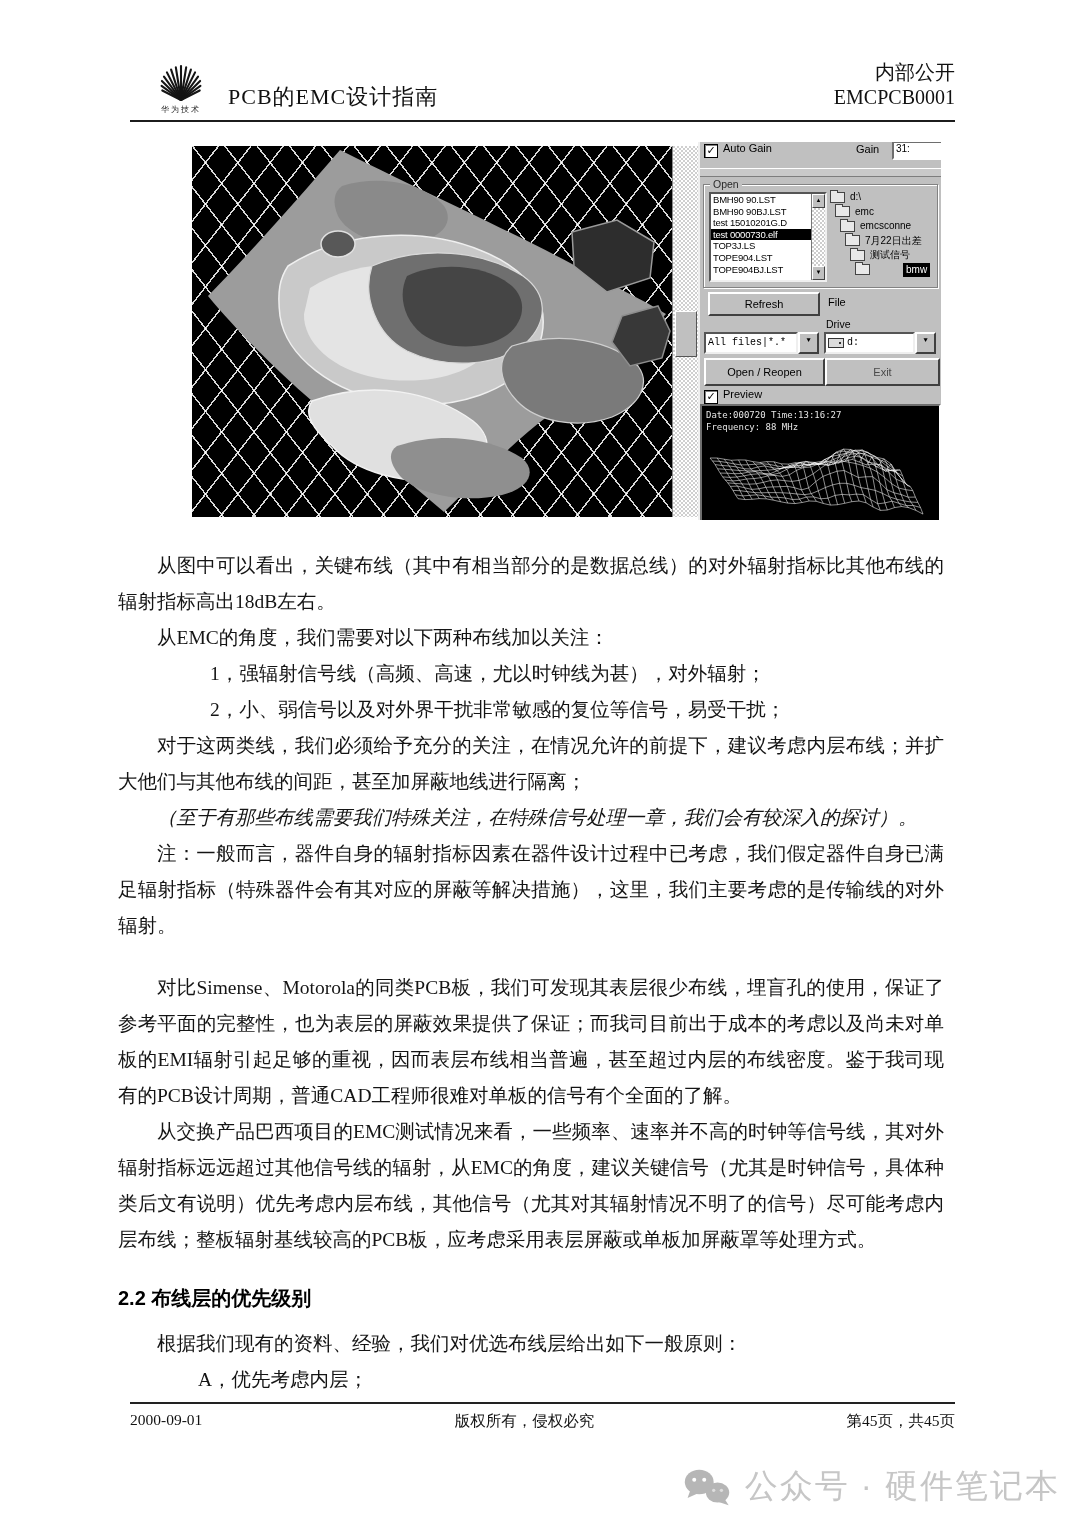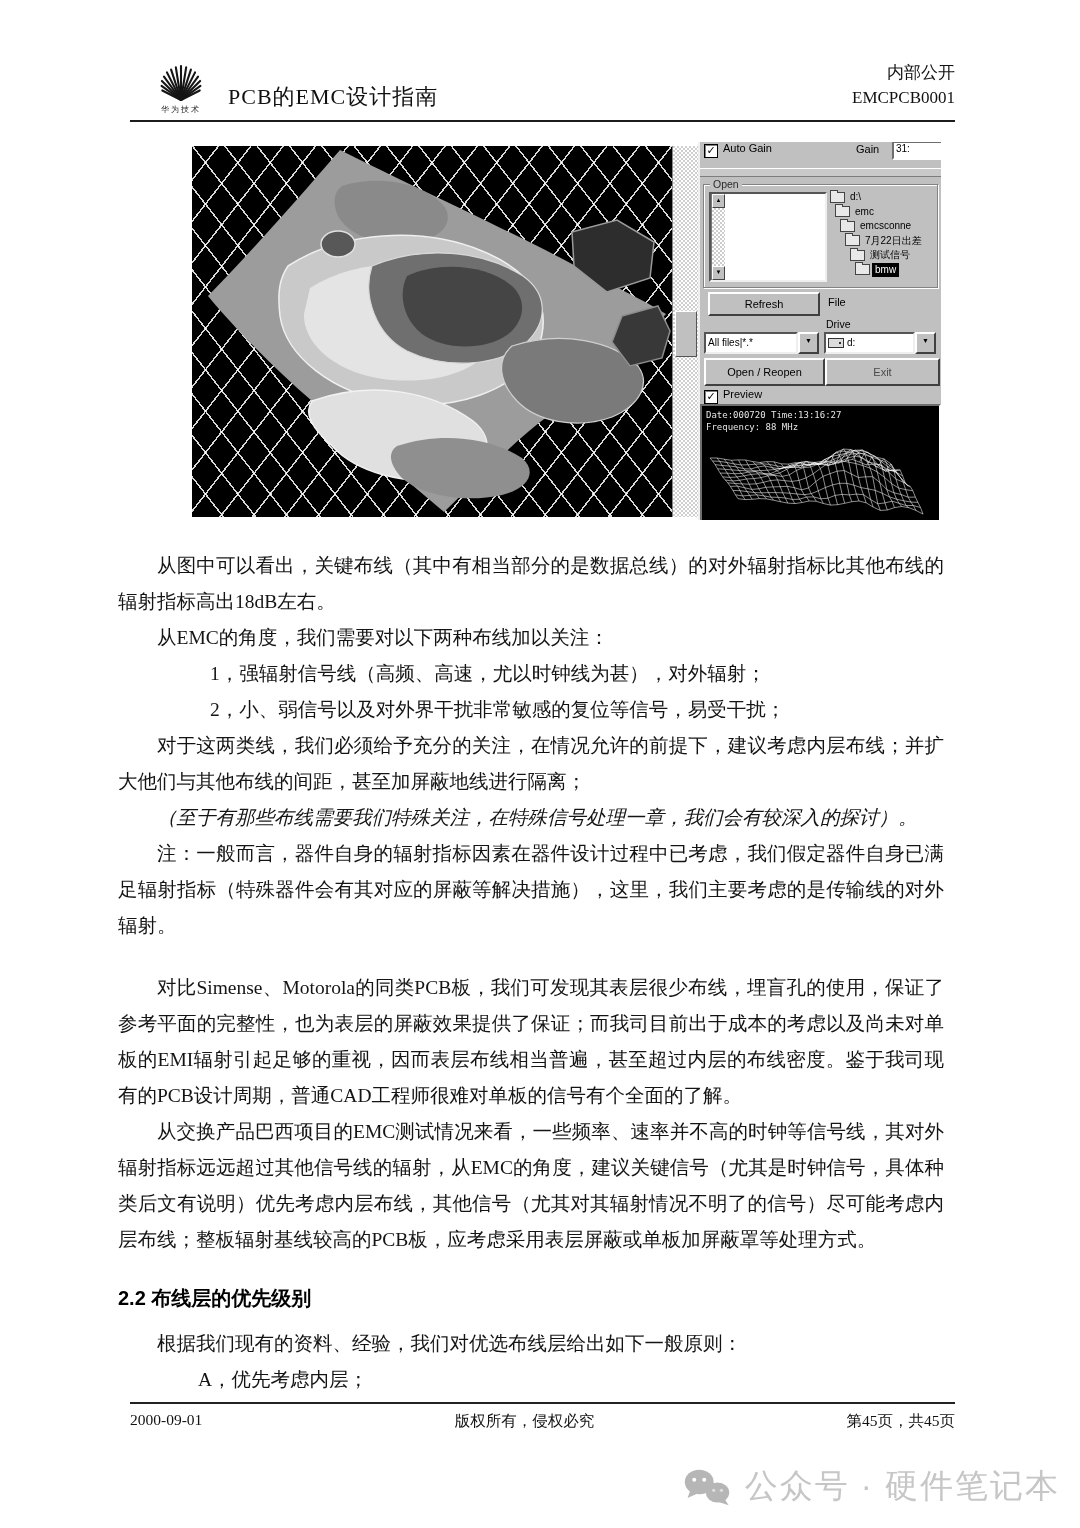--- a/index.html
+++ b/index.html
@@ -4,21 +4,21 @@
 <style>
   html,body{margin:0;padding:0;background:#e8e8e8;}
   .page{position:relative;width:1080px;height:1528px;background:#ffffff;margin:0 auto;overflow:hidden;
         font-family:"Liberation Serif","DejaVu Serif",serif;color:#1a1a1a;}
 
   
   .header{position:absolute;top:52px;left:130px;right:125px;height:66px;}
   .logo{position:absolute;left:18px;top:2px;width:66px;height:64px;}
   .logo-caption{position:absolute;left:14px;top:52px;width:74px;text-align:center;font-size:8px;letter-spacing:2px;color:#222;}
   .doc-title{position:absolute;left:98px;top:30px;font-size:22px;letter-spacing:1px;color:#111;}
-  .header-meta{position:absolute;right:0;top:8px;text-align:right;font-size:17px;line-height:25px;color:#111;}
+  .header-meta{position:absolute;right:0;top:8px;text-align:right;font-size:20px;line-height:25px;color:#111;}
   .header-rule{position:absolute;top:120px;left:130px;right:125px;border-top:2px solid #1c1c1c;}
 
   
   .fig{position:absolute;top:142px;left:192px;width:747px;height:378px;}
   .contour-wrap{position:absolute;left:0;top:4px;width:480px;height:371px;background:#000;
      background-image:
        repeating-linear-gradient(52deg, rgba(255,255,255,0) 0 24px, rgba(255,255,255,.85) 24px 25.5px),
        repeating-linear-gradient(-52deg, rgba(255,255,255,0) 0 24px, rgba(255,255,255,.85) 24px 25.5px);
      overflow:hidden;}
   .contour-wrap svg{position:absolute;inset:0;}
@@ -53,33 +53,33 @@
   .fitem{height:11.6px;line-height:11.6px;padding-left:2px;white-space:nowrap;font-size:9.5px;letter-spacing:-0.2px;}
   .fitem.sel{background:#000;color:#fff;}
   .lscroll{width:13px;background-image:conic-gradient(#fff 0 25%,#cdcdcd 0 50%,#fff 0 75%,#cdcdcd 0);background-size:4px 4px;
       border-left:1px solid #777;display:flex;flex-direction:column;justify-content:space-between;}
   .sbtn{height:12px;background:#c0c0c0;border:1px solid;border-color:#fff #444 #444 #fff;
       font-size:6px;line-height:10px;text-align:center;color:#000;}
 
   .tree{position:absolute;left:126px;top:5px;width:104px;height:92px;}
   .titem{height:14.5px;line-height:14.5px;white-space:nowrap;font-size:10px;display:flex;align-items:center;}
   .titem .lbl{padding:0 3px;}
-  .titem.sel .lbl{background:#000;color:#fff;}
+  .titem.sel .lbl{background:#000;color:#fff;margin-left:31px;}
   .folder-ic{display:inline-block;width:13px;height:9px;background:#e8e8e8;border:1px solid #444;position:relative;margin-right:2px;flex:none;}
   .folder-ic::before{content:"";position:absolute;left:-1px;top:-3px;width:6px;height:2px;background:#e8e8e8;border:1px solid #444;border-bottom:none;}
 
   .btn{background:#c0c0c0;border:2px solid;border-color:#fff #404040 #404040 #fff;
       font-family:"Liberation Sans","DejaVu Sans",sans-serif;font-size:11px;color:#000;
       display:flex;align-items:center;justify-content:center;}
   .btn-refresh{position:absolute;left:8px;top:150px;width:108px;height:20px;}
   .lbl-file{position:absolute;left:128px;top:154px;font-size:11px;}
   .lbl-search{position:absolute;left:5px;top:192px;font-size:12px;}
   .lbl-drive{position:absolute;left:126px;top:176px;font-size:10.5px;}
 
-  .combo{position:absolute;height:22px;display:flex;}
+  .combo{position:absolute;height:22px;display:flex;font-family:Liberation Mono, monospace;}
   .combo-text{flex:1;background:#fff;border:2px solid;border-color:#555 #efefef #efefef #555;
       padding:0 2px;font-size:10px;line-height:14px;white-space:nowrap;overflow:hidden;display:flex;align-items:center;gap:3px;}
   .combo-btn{width:17px;background:#c0c0c0;border:2px solid;border-color:#fff #404040 #404040 #fff;
       font-size:7px;line-height:13px;text-align:center;}
   .combo-search{left:4px;top:190px;width:115px;}
   .combo-drive{left:124px;top:190px;width:112px;}
   .drive-ic{display:inline-block;width:14px;height:8px;background:#dcdcdc;border:1px solid #333;position:relative;flex:none;}
   .drive-ic::after{content:"";position:absolute;right:2px;top:3px;width:2px;height:2px;background:#333;}
 
   .btn-open{position:absolute;left:4px;top:216px;width:117px;height:24px;}
@@ -173,20 +173,29 @@
         <span class="cb">✓</span><span class="cb-label">Auto Gain</span>
         <span class="gain-label">Gain</span>
         <span class="gain-field">31:</span>
       </div>
       <div class="panel-divider"></div>
 
       <div class="group">
         <span class="group-label">Open</span>
 
         <div class="filelist">
+          <div class="filelist-items">
+            <div class="fitem">BMH90 90.LST</div>
+            <div class="fitem">BMH90 90BJ.LST</div>
+            <div class="fitem">test 15010201G.D</div>
+            <div class="fitem sel">test 0000730.elf</div>
+            <div class="fitem">TOP3J.LS</div>
+            <div class="fitem">TOPE904.LST</div>
+            <div class="fitem">TOPE904BJ.LST</div>
+          </div>
           <div class="lscroll">
             <div class="sbtn">▲</div>
             <div class="sbtn">▼</div>
           </div>
         </div>
 
         <div class="tree">
           <div class="titem" style="padding-left:0">
               <span class="folder-ic"></span>
               <span class="lbl">d:\</span>

